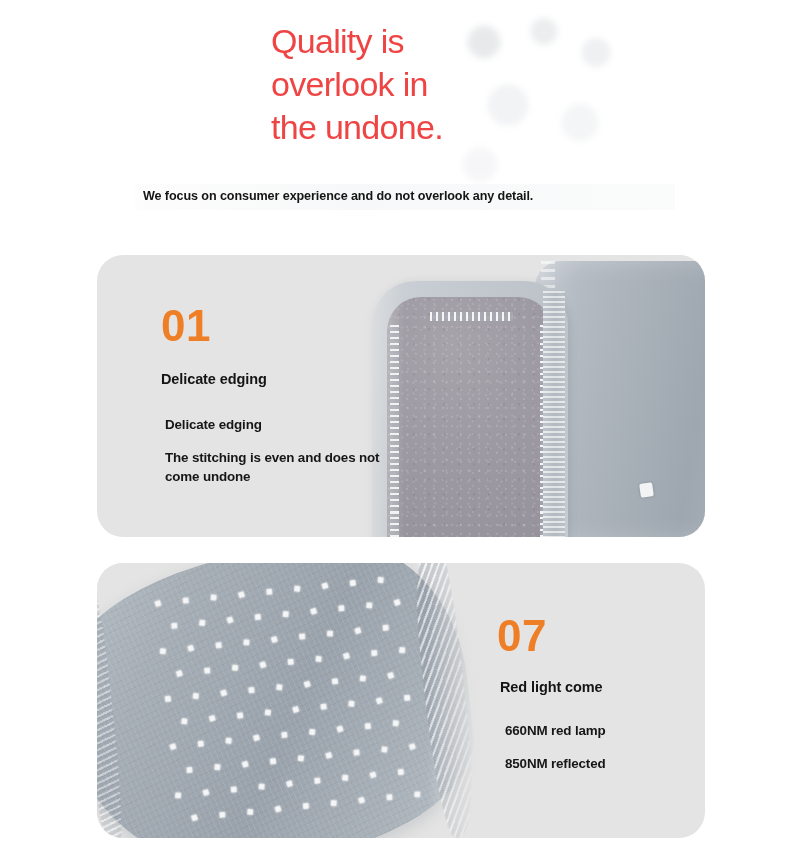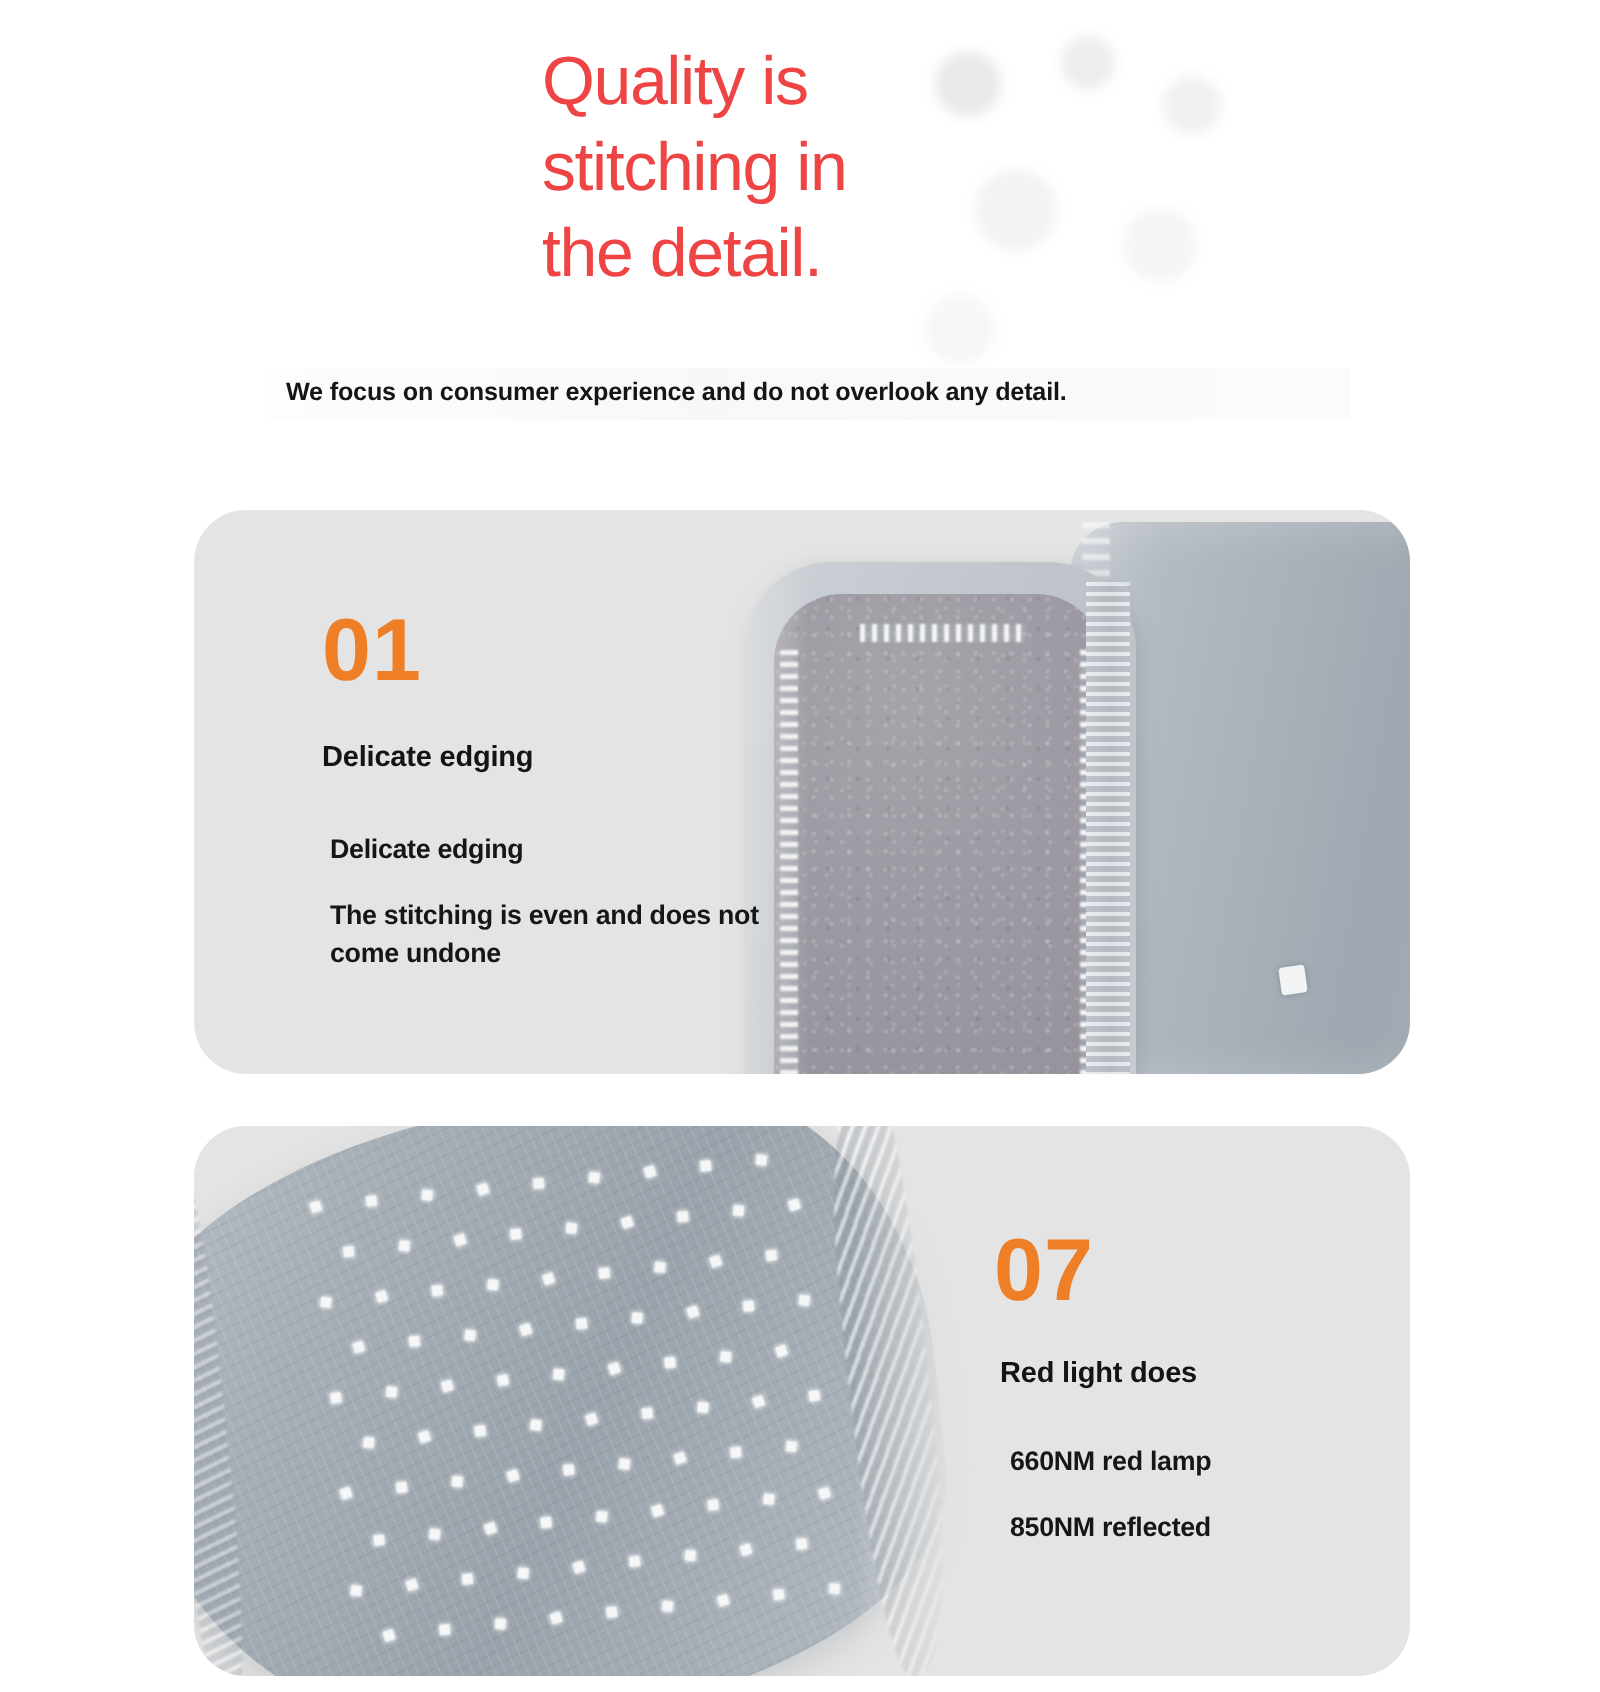--- a/index.html
+++ b/index.html
@@ -333,22 +333,22 @@
 </style>
 </head>
 <body>
 
 <div class="header">
 
   <div class="header-smudge"></div>
 
   <div class="headline">
     <span class="hl-line">Quality is</span>
-    <span class="hl-line">stitching in</span>
-    <span class="hl-line">the detail.</span>
+    <span class="hl-line">overlook in</span>
+    <span class="hl-line">the undone.</span>
   </div>
 
   <div class="subtitle-band"></div>
   <div class="subtitle">We focus on consumer experience and do not overlook any detail.</div>
 </div>
 
 <div class="card card-1">
 
   <div class="photo-1">
     <div class="pad-back"></div>
@@ -471,20 +471,20 @@
         <div class="led" style="left: 154px; top: 216.72px; transform: rotate(12deg);"></div>
         <div class="led" style="left: 182px; top: 216.72px; transform: rotate(-12deg);"></div>
         <div class="led" style="left: 210px; top: 216.72px; transform: rotate(0deg);"></div>
         <div class="led" style="left: 238px; top: 216.72px; transform: rotate(12deg);"></div>
       </div>
     <div class="card-fade-r"></div>
   </div>
 
   <div class="card-text c2-text">
     <div class="num">07</div>
-    <div class="c2-title">Red light does</div>
+    <div class="c2-title">Red light come</div>
     <div class="detail-list c2-list">
       <span class="d-row">660NM red lamp</span>
       <span class="d-row">850NM reflected</span>
     </div>
   </div>
 
 </div>
 
 </body></html>

